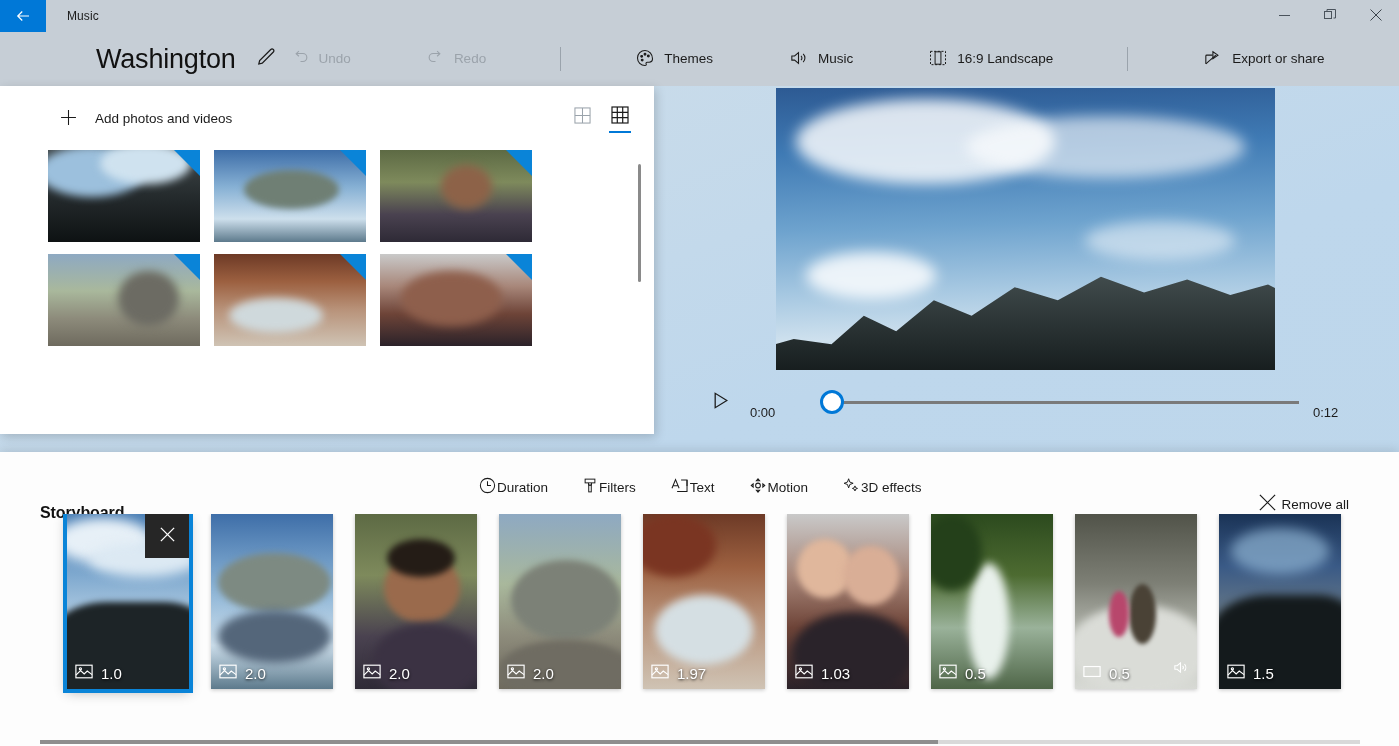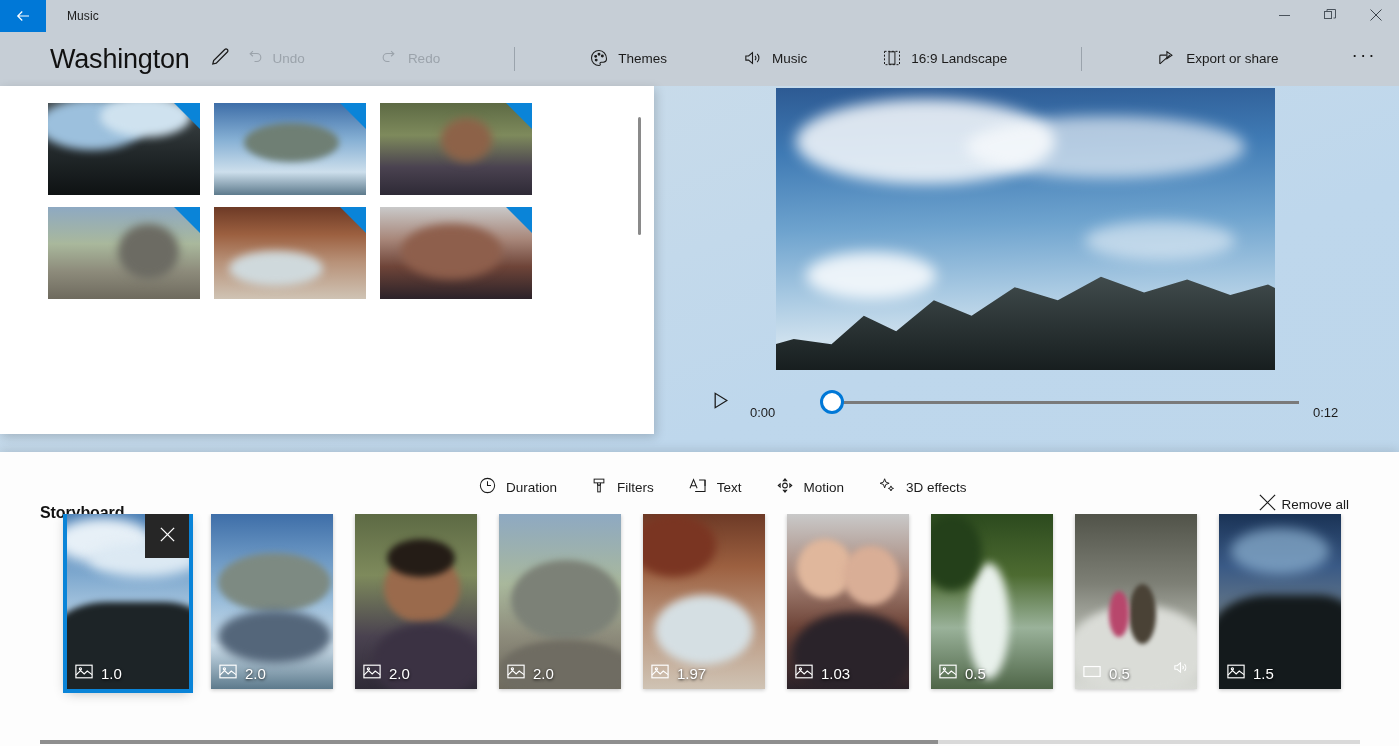--- a/index.html
+++ b/index.html
@@ -32,21 +32,21 @@
   .win-btn {
     width: 46px; height: 32px; display: flex; align-items: center; justify-content: center;
   }
 
   
   .appheader {
     position: absolute; top: 32px; left: 0; width: 1399px; height: 54px;
     background: #c6ced6;
     display: flex; align-items: center;
   }
-  .proj-title-wrap { display: flex; padding-left: 50px; }
+  .proj-title-wrap { display: flex; padding-left: 76px; margin-left: 20px; }
   .proj-title {
     font-size: 27px; color: #111; font-weight: 400; letter-spacing: -.2px;
   }
   .edit-pencil { margin-left: 18px; display: flex; align-items: center; }
 
   .cmdbar { margin-left: auto; display: flex; align-items: center; padding-right: 29px; gap: 47px; }
   .cmd {
     display: flex; align-items: center; gap: 9px;
     padding: 6px 11px; margin: 0 3px; border-radius: 2px;
     font-size: 13.5px; color: #1b1b1b; white-space: nowrap;
@@ -140,21 +140,21 @@
   .sb-head {
     position: relative; height: 70px; display: flex; align-items: flex-end;
     padding: 0 40px 0 40px;
   }
   .sb-title { font-size: 16px; font-weight: 600; color: #111; letter-spacing: -.1px; }
   .sb-tools {
     position: absolute; left: 466px; top: 0; height: 70px;
     display: flex; align-items: center;
   }
   .sb-tool {
-    display: flex; align-items: center; gap: 9px;
+    display: flex; align-items: center; 
     padding: 7px 12px; border-radius: 2px; margin-right: 9px;
     font-size: 13.5px; color: #1b1b1b; white-space: nowrap;
   }
   .sb-remove {
     margin-left: auto; display: flex; align-items: center; gap: 4px;
     padding: 7px 10px; font-size: 13.5px; color: #1b1b1b;
   }
 
   .sb-strip {
     position: absolute; left: 0; top: 62px; width: 1399px; height: 205px;
@@ -324,20 +324,48 @@
       </span>
       <span class="lbl">Export or share</span>
     </div>
 
     <div class="dots">···</div>
   </div>
 </div>
 
 <div class="library">
 
+  <div class="lib-actions">
+    <div class="add-media">
+      <span>
+        <svg width="21" height="21" viewBox="0 0 24 24" stroke="#1b1b1b" stroke-width="1.2">
+          <path d="M12 3.5v17M3.5 12h17"></path>
+        </svg>
+      </span>
+      <span>Add photos and videos</span>
+    </div>
+    <div class="view-toggles">
+      <div class="vt">
+        <span>
+          <svg width="17" height="17" viewBox="0 0 18 18" fill="none" stroke="#9aa3ab" stroke-width="1.1">
+            <rect x="1" y="1" width="16" height="16"></rect>
+              <path d="M9 1v16M1 9h16"></path>
+          </svg>
+        </span>
+      </div>
+      <div class="vt active">
+        <span>
+          <svg width="18" height="18" viewBox="0 0 18 18" fill="none" stroke="#1b1b1b" stroke-width="1.2">
+            <rect x="1" y="1" width="16" height="16"></rect>
+            <path d="M6.3 1v16M11.7 1v16M1 6.3h16M1 11.7h16"></path>
+          </svg>
+        </span>
+      </div>
+    </div>
+  </div>
 
   <div class="lib-grid">
     <div class="lib-thumb">
       <div class="img rock-dark"></div>
       <div class="blob" style="left:-6%;top:-4%;width:70%;height:55%;background:#9cc0dd;"></div>
       <div class="blob" style="left:34%;top:-8%;width:60%;height:45%;background:#cfe2ef;"></div>
       <div class="corner"></div>
     </div>
     <div class="lib-thumb">
       <div class="img sky-b"></div>

